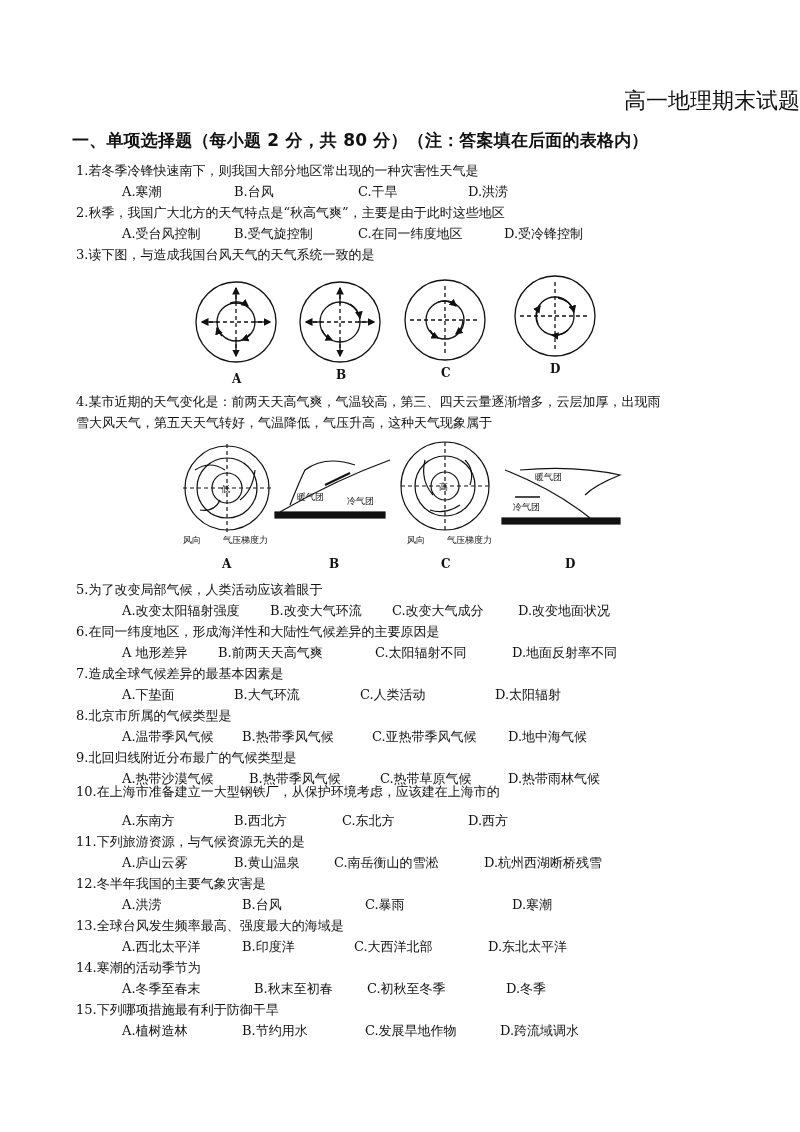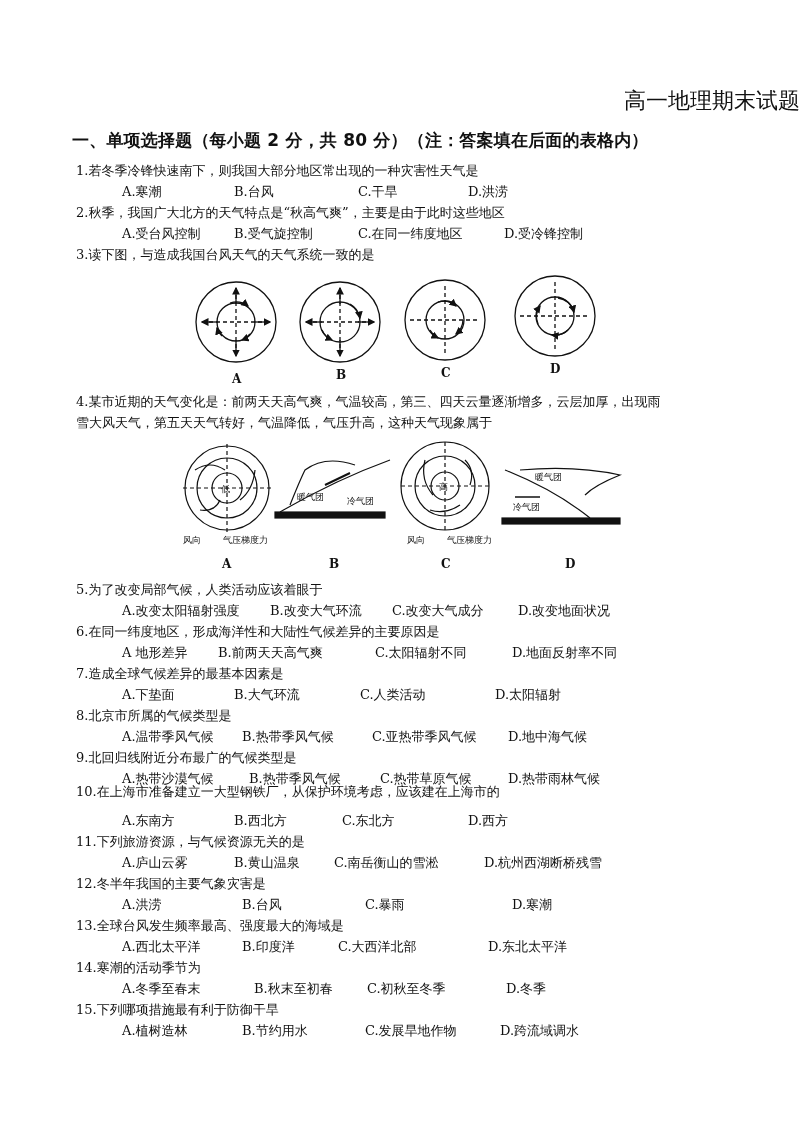--- a/index.html
+++ b/index.html
@@ -204,21 +204,21 @@
     <span class="opt" style="left:0">A.洪涝</span>
     <span class="opt" style="left:120px">B.台风</span>
     <span class="opt" style="left:243px">C.暴雨</span>
     <span class="opt" style="left:390px">D.寒潮</span>
   </div>
 
   <div class="line" style="top:918px">13.全球台风发生频率最高、强度最大的海域是</div>
   <div class="opts" style="top:939px">
     <span class="opt" style="left:0">A.西北太平洋</span>
     <span class="opt" style="left:120px">B.印度洋</span>
-    <span class="opt" style="left:216px">C.大西洋北部</span>
+    <span class="opt" style="left:232px">C.大西洋北部</span>
     <span class="opt" style="left:366px">D.东北太平洋</span>
   </div>
 
   <div class="line" style="top:960px">14.寒潮的活动季节为</div>
   <div class="opts" style="top:981px">
     <span class="opt" style="left:0">A.冬季至春末</span>
     <span class="opt" style="left:132px">B.秋末至初春</span>
     <span class="opt" style="left:245px">C.初秋至冬季</span>
     <span class="opt" style="left:384px">D.冬季</span>
   </div>

